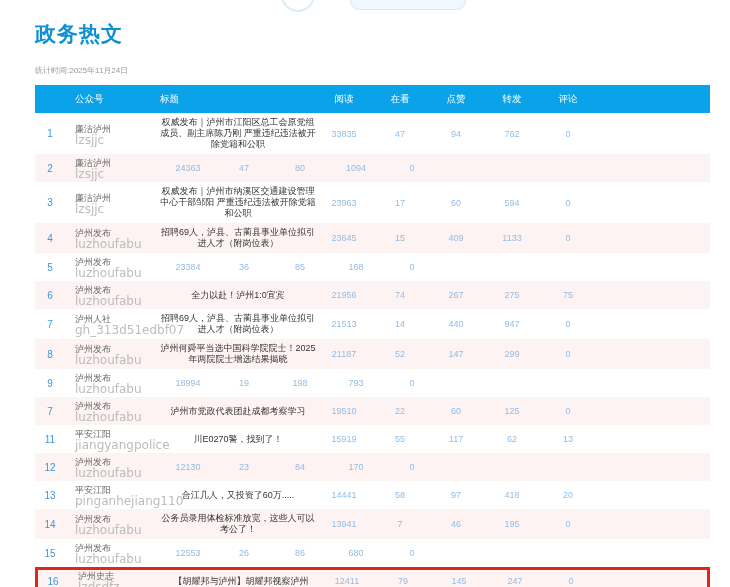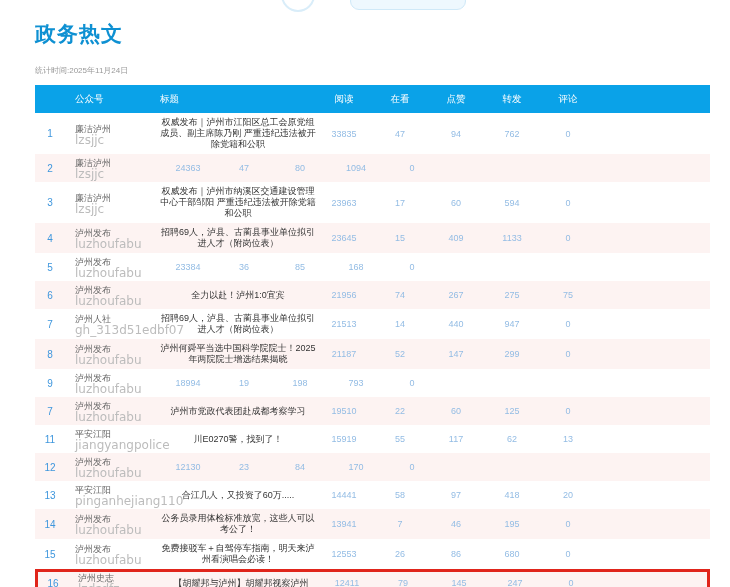--- a/index.html
+++ b/index.html
@@ -308,23 +308,20 @@
     <div class="c-num num">0</div>
     <div class="c-fill"></div>
   </div>
 
   <div class="row">
     <div class="c-rank rank">15</div>
     <div class="c-account">
       <div class="acc-name">泸州发布</div>
       <div class="acc-id">luzhoufabu</div>
     </div>
-    <div class="c-title">
-      <div class="title-text">免费接驳车＋自驾停车指南，明天来泸州看演唱会必读！</div>
-    </div>
     <div class="c-num num">12553</div>
     <div class="c-num num">26</div>
     <div class="c-num num">86</div>
     <div class="c-num num">680</div>
     <div class="c-num num">0</div>
     <div class="c-fill"></div>
   </div>
 
   <div class="row highlighted">
     <div class="c-rank rank">16</div>

